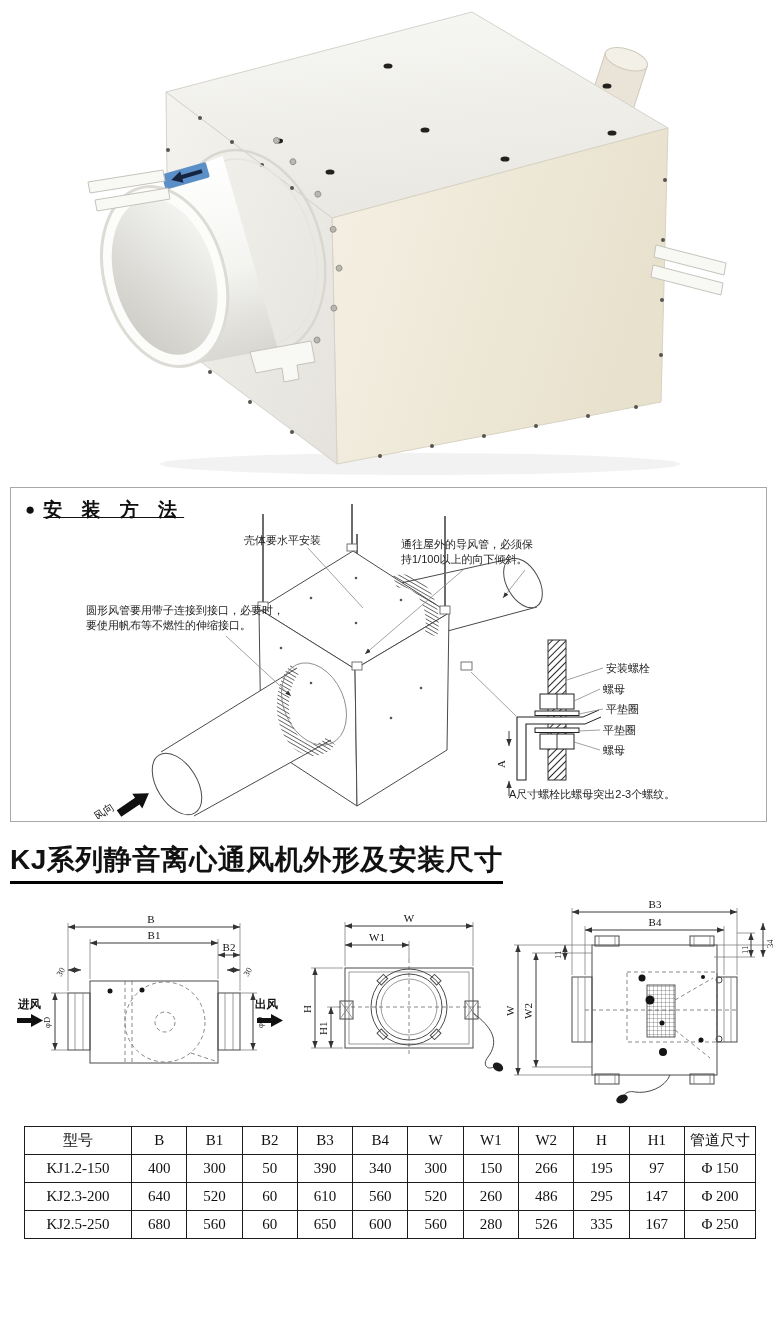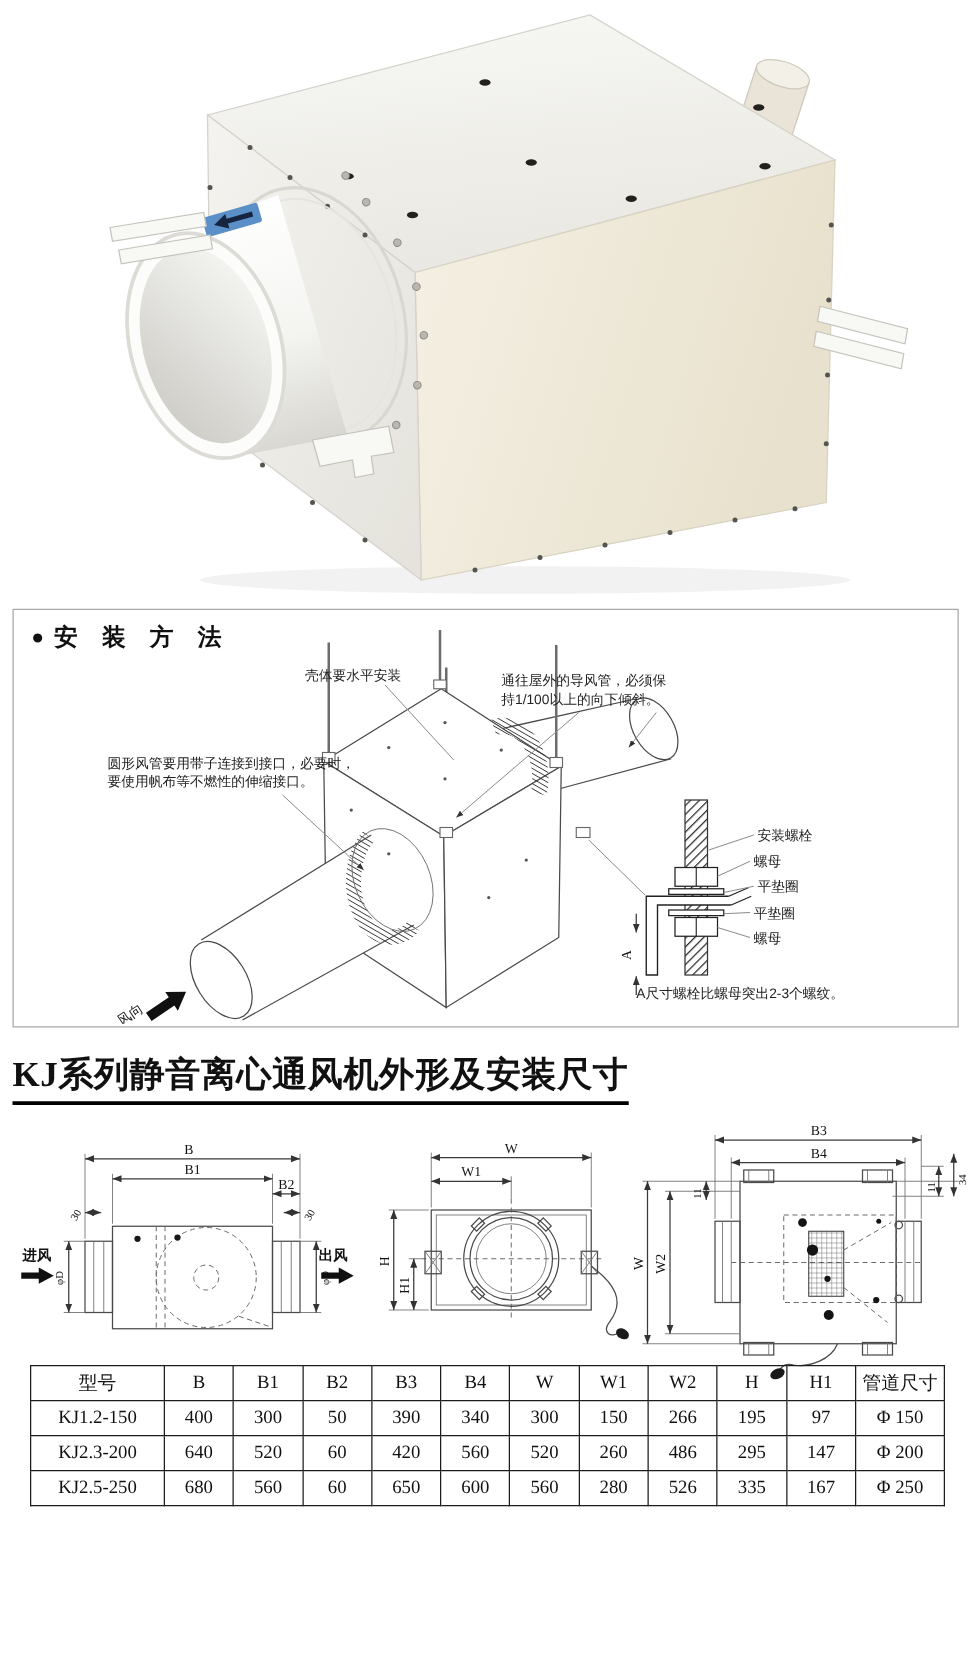--- a/index.html
+++ b/index.html
@@ -3,37 +3,37 @@
 <meta charset="utf-8">
 <style>
   html,body{margin:0;padding:0;background:#fff;}
   body{width:779px;height:1340px;position:relative;overflow:hidden;
        font-family:"Liberation Sans",sans-serif;color:#111;}
   .abs{position:absolute;}
   
   #install-box{left:10px;top:487px;width:755px;height:333px;border:1px solid #a8a8a8;background:#fff;}
   #install-header{left:14px;top:9px;font-weight:bold;font-size:19px;letter-spacing:2px;display:flex;align-items:center;gap:6px;}
   #install-header .bullet{font-size:17px;}
-  #install-header .htxt{letter-spacing:7px;}
+  #install-header .htxt{letter-spacing:7px;text-decoration:underline;}
   
   #section-title{left:10px;top:841px;font-weight:bold;font-size:28px;letter-spacing:0.5px;
-                 border-bottom:3px solid #000;padding-bottom:2px;font-family:Liberation Serif, serif;}
+                 border-bottom:3px solid #000;padding-bottom:2px;}
   
   .dimtext{font-family:"Liberation Serif",serif;font-size:11px;fill:#111;}
   .dimsmall{font-family:"Liberation Serif",serif;font-size:8.5px;fill:#111;}
   .callout{font-family:"Liberation Sans",sans-serif;font-size:11px;fill:#222;}
   .cnbold{font-family:"Liberation Sans",sans-serif;font-size:11.5px;font-weight:bold;fill:#111;}
   .dim-line{stroke:#3a3a3a;stroke-width:1;fill:none;}
   .ext{stroke:#707070;stroke-width:0.7;fill:none;}
   .art{stroke:#4a4a4a;stroke-width:1;fill:none;}
   .artf{stroke:#4a4a4a;stroke-width:1;fill:#fff;}
   .leader{stroke:#8a8a8a;stroke-width:0.8;fill:none;}
   .dash{stroke:#6a6a6a;stroke-width:0.8;fill:none;stroke-dasharray:4 3;}
   
-  #dim-table{left:24px;top:1092px;width:720px;}
+  #dim-table{left:24px;top:1126px;width:720px;}
   table{border-collapse:collapse;width:732px;table-layout:fixed;
         font-family:"Liberation Serif",serif;font-size:15px;}
   th,td{border:1px solid #1c1c1c;text-align:center;height:27px;padding:0 2px;font-weight:normal;}
   th:first-child,td:first-child{width:102px;}
   th:last-child,td:last-child{width:66px;}
 </style>
 </head>
 <body>
 
 <svg class="abs" style="left:0;top:0" width="779" height="478" viewBox="0 0 779 478">
@@ -462,21 +462,21 @@
           <td>266</td>
           <td>195</td>
           <td>97</td>
           <td>Φ 150</td>
         </tr>
         <tr>
           <td>KJ2.3-200</td>
           <td>640</td>
           <td>520</td>
           <td>60</td>
-          <td>420</td>
+          <td>610</td>
           <td>560</td>
           <td>520</td>
           <td>260</td>
           <td>486</td>
           <td>295</td>
           <td>147</td>
           <td>Φ 200</td>
         </tr>
         <tr>
           <td>KJ2.5-250</td>

